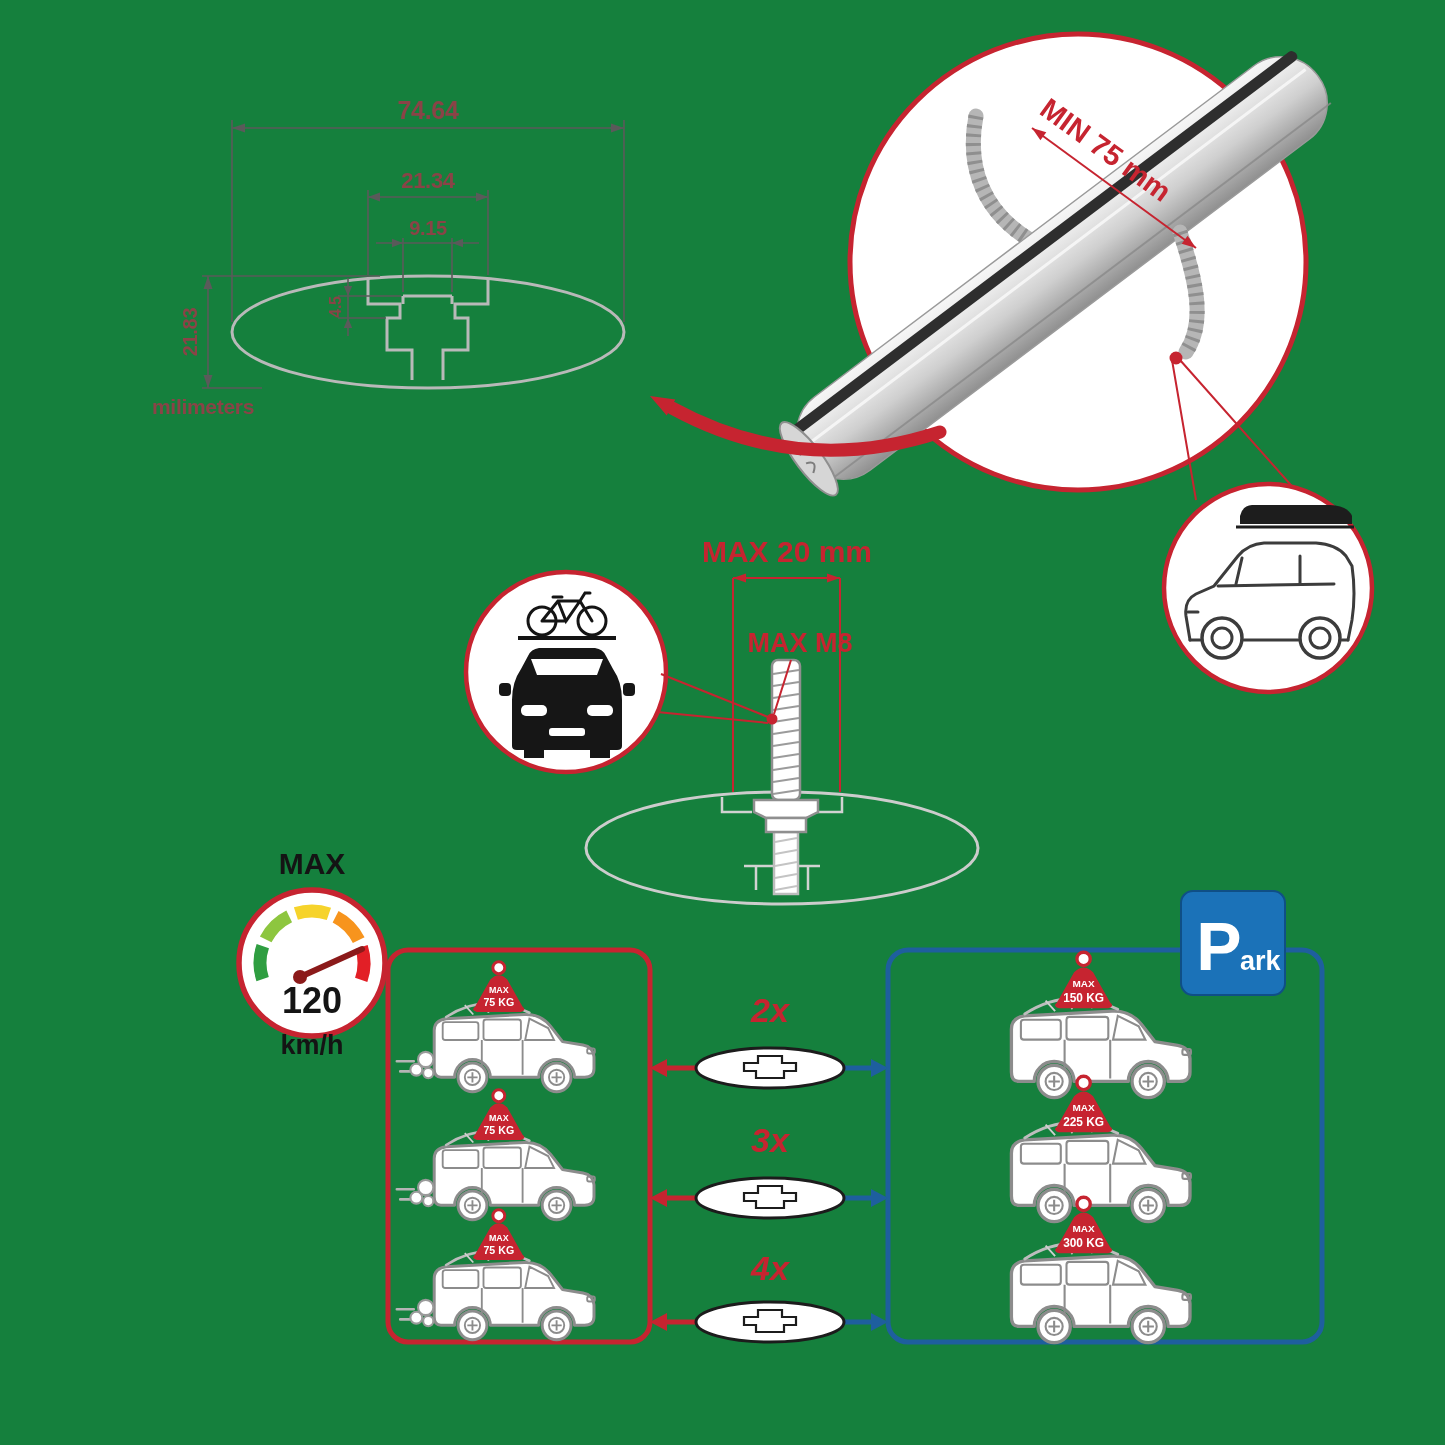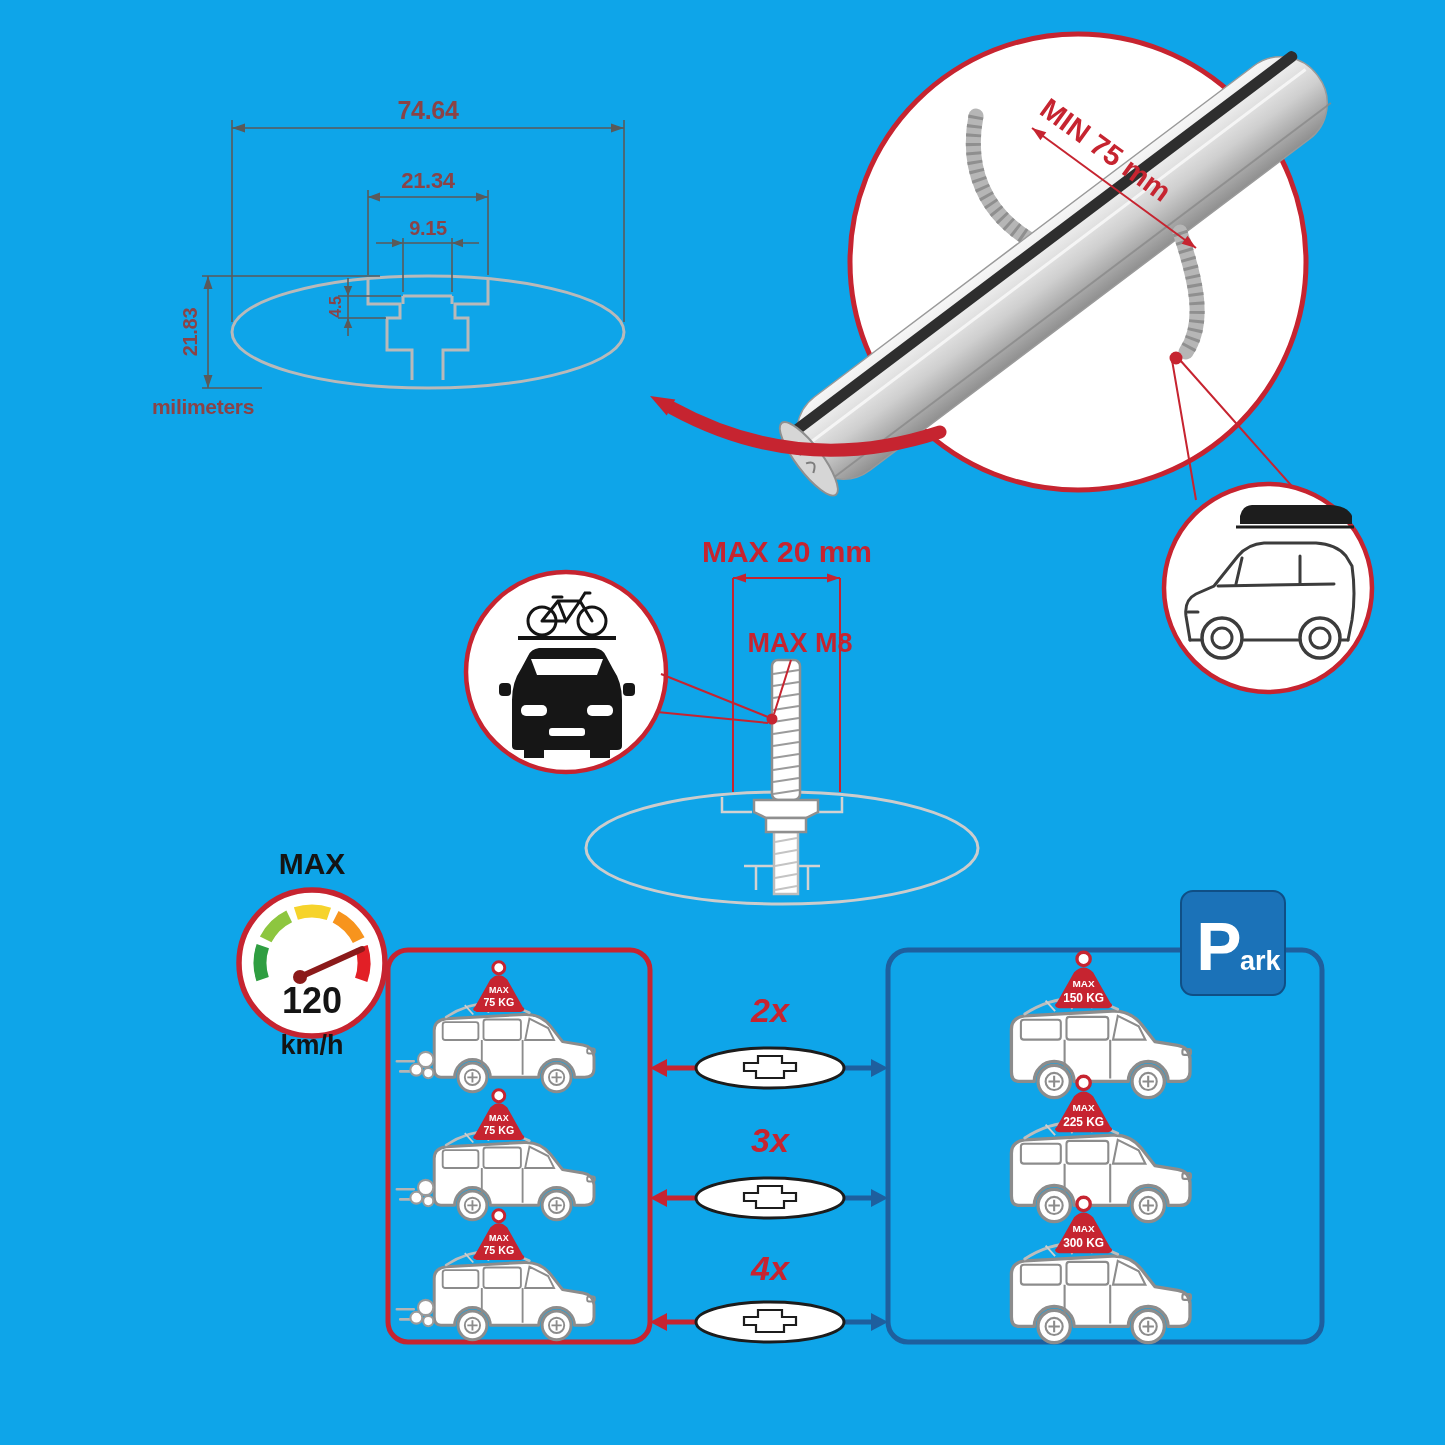--- a/index.html
+++ b/index.html
@@ -1,16 +1,16 @@
 <!DOCTYPE html>
 <html style="--red: #c62430; --blue: #1e5f9e; --park_blue: #1b72b8; --dim_text: #8a4347; --gray: #9a9a9a;"><head>
 <meta charset="utf-8">
 <style>
   html,body{margin:0;padding:0;background:#ffffff;}
-  #canvas{position:relative;width:1445px;height:1445px;background:#0ea5e9;overflow:hidden;}
+  #canvas{position:relative;width:1445px;height:1445px;background:#15803d;overflow:hidden;}
   svg{display:block;}
   text{font-family:"Liberation Sans",sans-serif;}
   .profile-main{fill:none;stroke:#b9b9b9;stroke-width:3;}
   .dim{stroke:#5a5a5a;stroke-width:1.6;fill:none;}
   .dim-head{fill:#5a5a5a;}
   .dim-text{fill:var(--dim_text,#8a4347);font-weight:bold;text-anchor:middle;letter-spacing:-0.3px;}
   .red-label{fill:var(--red,#c62430);font-weight:bold;text-anchor:middle;}
   .black-label{fill:#141414;font-weight:bold;text-anchor:middle;}
   .red-dim{stroke:var(--red,#c62430);stroke-width:2;fill:none;}
   .red-fill{fill:var(--red,#c62430);}

